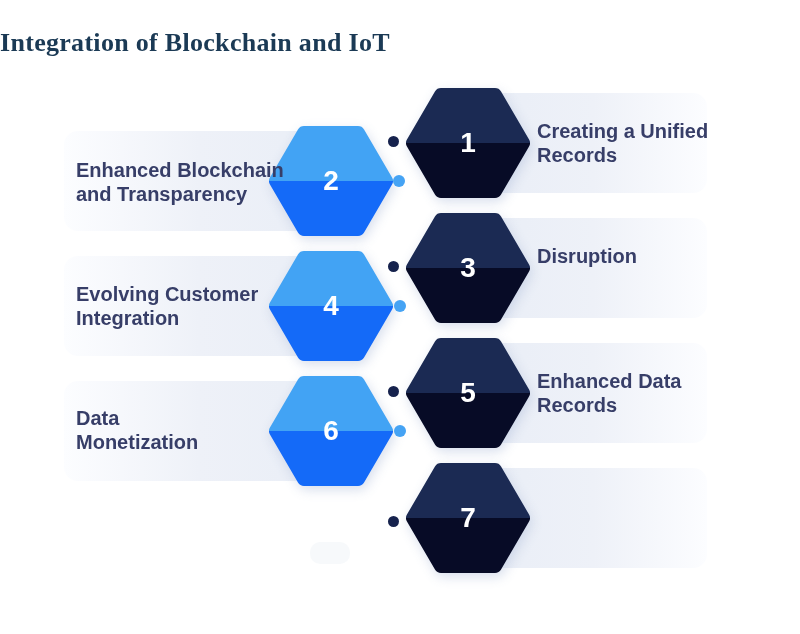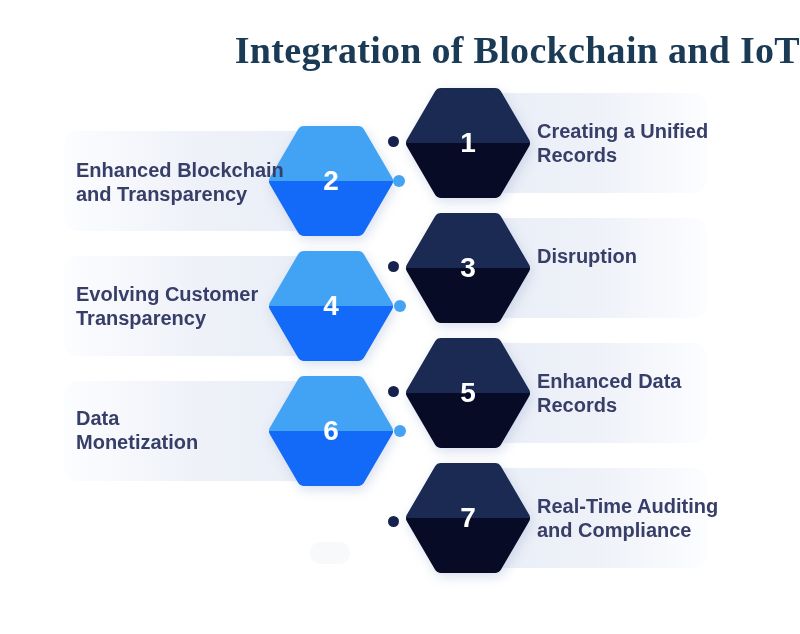--- a/index.html
+++ b/index.html
@@ -1,19 +1,19 @@
 <!DOCTYPE html>
 <html><head>
 <meta charset="utf-8">
 <style>
   html,body{margin:0;padding:0;background:#ffffff;}
   .stage{position:relative;width:800px;height:634px;background:#ffffff;overflow:hidden;
          font-family:"Liberation Sans",sans-serif;}
-  .title{position:absolute;top:28px;left:0;right:0;text-align:right;
-         font-family:"Liberation Serif",serif;font-weight:700;font-size:38px;
+  .title{position:absolute;top:28px;left:0;right:0;text-align:left;
+         font-family:"Liberation Serif",serif;font-weight:700;font-size:26px;
          color:#1b3a55;letter-spacing:.3px;}
   
   .strip{position:absolute;height:100px;z-index:1;}
   .strip-r{left:455px;width:252px;border-radius:6px 14px 14px 6px;
            background:linear-gradient(to right,#e8edf6 0%,#eef1f8 55%,#fcfdff 100%);}
   .strip-l{left:64px;width:301px;border-radius:14px 6px 6px 14px;
            background:linear-gradient(to left,#e8edf6 0%,#eef1f8 55%,#fcfdff 100%);}
   .y1{top:93px}.y2{top:131px}.y3{top:218px}.y4{top:256px}.y5{top:343px}.y6{top:381px}.y7{top:468px}
   
   .hex{position:absolute;width:124px;height:110px;z-index:2;
@@ -125,28 +125,24 @@
   </div>
   <div class="lab lab-l t2">
     <div>Enhanced Blockchain</div>
     <div>and Transparency</div>
   </div>
   <div class="lab lab-r t3">
     <div>Disruption</div>
   </div>
   <div class="lab lab-l t4">
     <div>Evolving Customer</div>
-    <div>Transparency</div>
+    <div>Integration</div>
   </div>
   <div class="lab lab-r t5">
     <div>Enhanced Data</div>
     <div>Records</div>
   </div>
   <div class="lab lab-l t6">
     <div>Data</div>
     <div>Monetization</div>
   </div>
-  <div class="lab lab-r t7">
-    <div>Real-Time Auditing</div>
-    <div>and Compliance</div>
-  </div>
 
 </div>
 
 </body></html>

